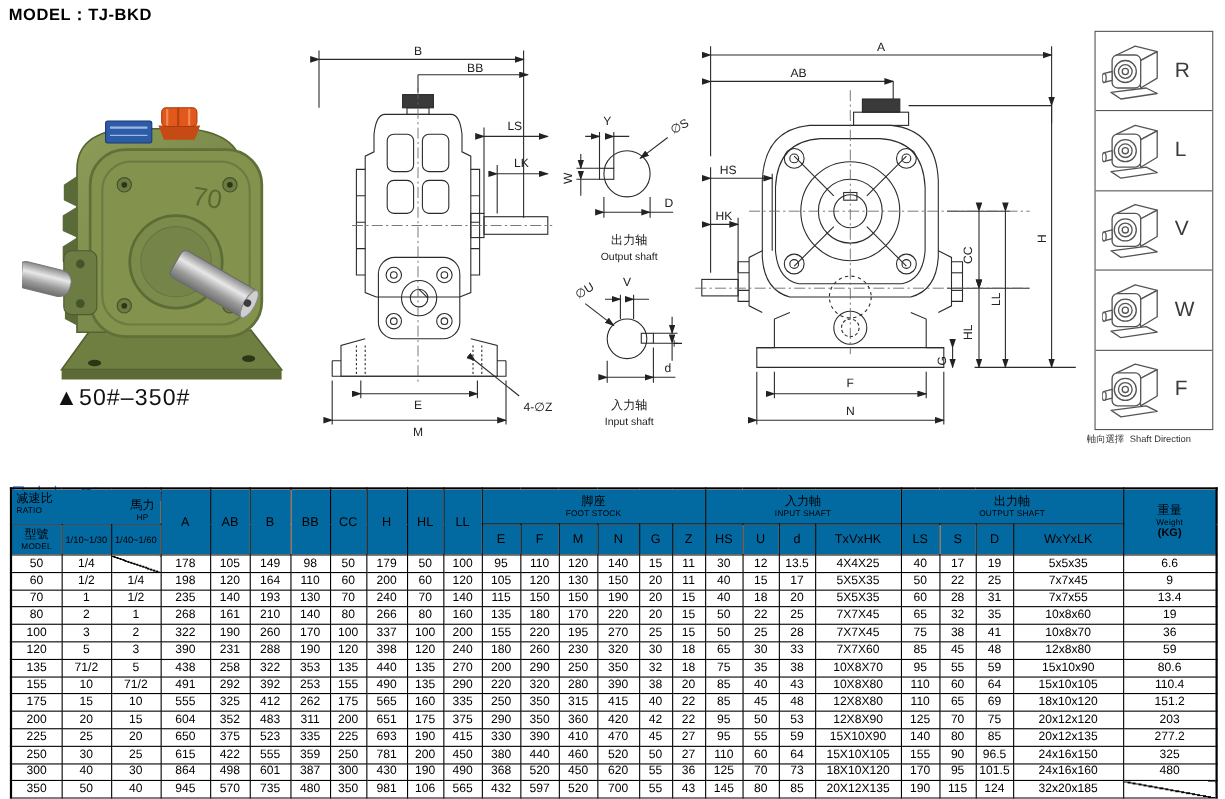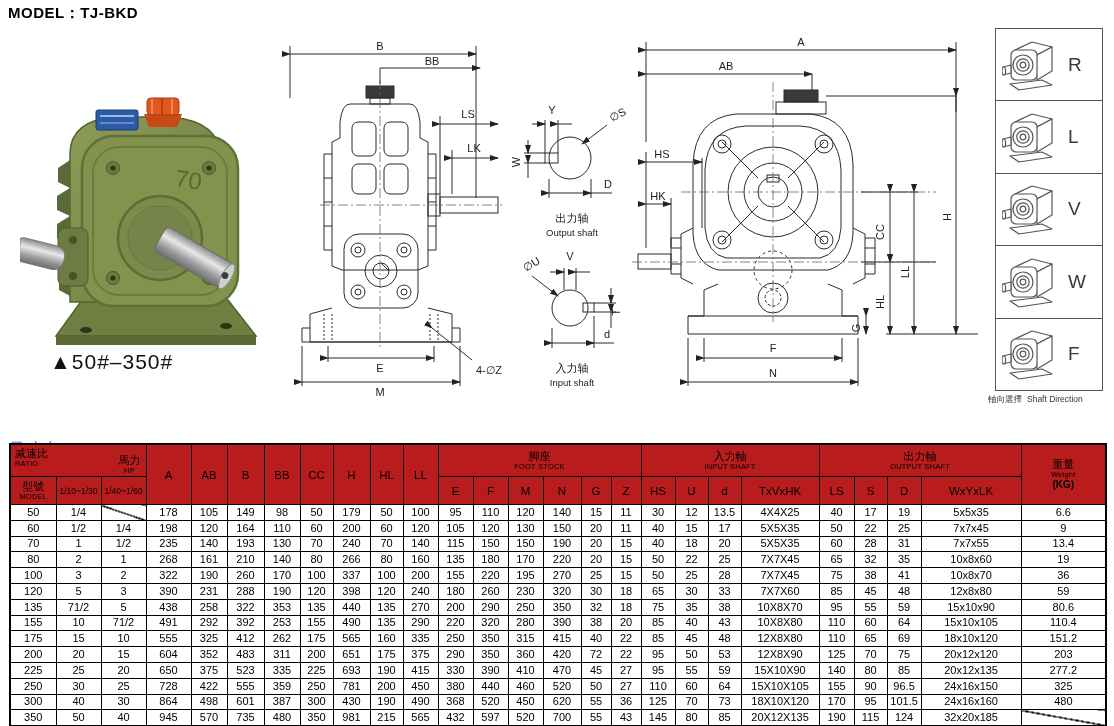--- a/index.html
+++ b/index.html
@@ -41,21 +41,21 @@
   #dim-heading .en-part{margin-left:14px;}
   #unit-label{right:9px;top:424px;font-size:11px;color:#111;margin-top:40px;}
 
   
   #table-wrap{left:9px;top:443px;width:1097px;}
   table.dim-table{border-collapse:collapse;table-layout:fixed;width:1096px;border:2px solid #000;}
   .dim-table th,.dim-table td{
     border:1px solid #000;text-align:center;vertical-align:middle;
     overflow:hidden;white-space:nowrap;padding:0;
   }
-  .dim-table thead th{background:#b91c1c;font-weight:normal;}
+  .dim-table thead th{background:#0369a1;font-weight:normal;}
   .hrow1 th{height:31px;}
   .hrow2 th{height:27px;}
   .dim-table td{font-size:11px;height:14.8px;line-height:1;}
   th .zh{display:block;font-size:11px;line-height:1.15;}
   th .en{display:block;font-size:7.5px;line-height:1.1;letter-spacing:.2px;}
   th.letter{font-size:11.5px;}
   th.weight-head .kg{display:block;font-size:10px;line-height:1.2;font-weight:bold;}
   .diag{
     background-image:linear-gradient(to top right,
       transparent calc(50% - 0.7px), #000 calc(50% - 0.7px),
@@ -832,21 +832,21 @@
           <td>483</td>
           <td>311</td>
           <td>200</td>
           <td>651</td>
           <td>175</td>
           <td>375</td>
           <td>290</td>
           <td>350</td>
           <td>360</td>
           <td>420</td>
-          <td>72</td>
+          <td>42</td>
           <td>22</td>
           <td>95</td>
           <td>50</td>
           <td>53</td>
           <td>12X8X90</td>
           <td>125</td>
           <td>70</td>
           <td>75</td>
           <td>20x12x120</td>
           <td>203</td>
@@ -876,21 +876,21 @@
           <td>140</td>
           <td>80</td>
           <td>85</td>
           <td>20x12x135</td>
           <td>277.2</td>
         </tr>
         <tr>
           <td>250</td>
           <td>30</td>
           <td>25</td>
-          <td>728</td>
+          <td>615</td>
           <td>422</td>
           <td>555</td>
           <td>359</td>
           <td>250</td>
           <td>781</td>
           <td>200</td>
           <td>450</td>
           <td>380</td>
           <td>440</td>
           <td>460</td>
@@ -938,21 +938,21 @@
         <tr>
           <td>350</td>
           <td>50</td>
           <td>40</td>
           <td>945</td>
           <td>570</td>
           <td>735</td>
           <td>480</td>
           <td>350</td>
           <td>981</td>
-          <td>215</td>
+          <td>106</td>
           <td>565</td>
           <td>432</td>
           <td>597</td>
           <td>520</td>
           <td>700</td>
           <td>55</td>
           <td>43</td>
           <td>145</td>
           <td>80</td>
           <td>85</td>

